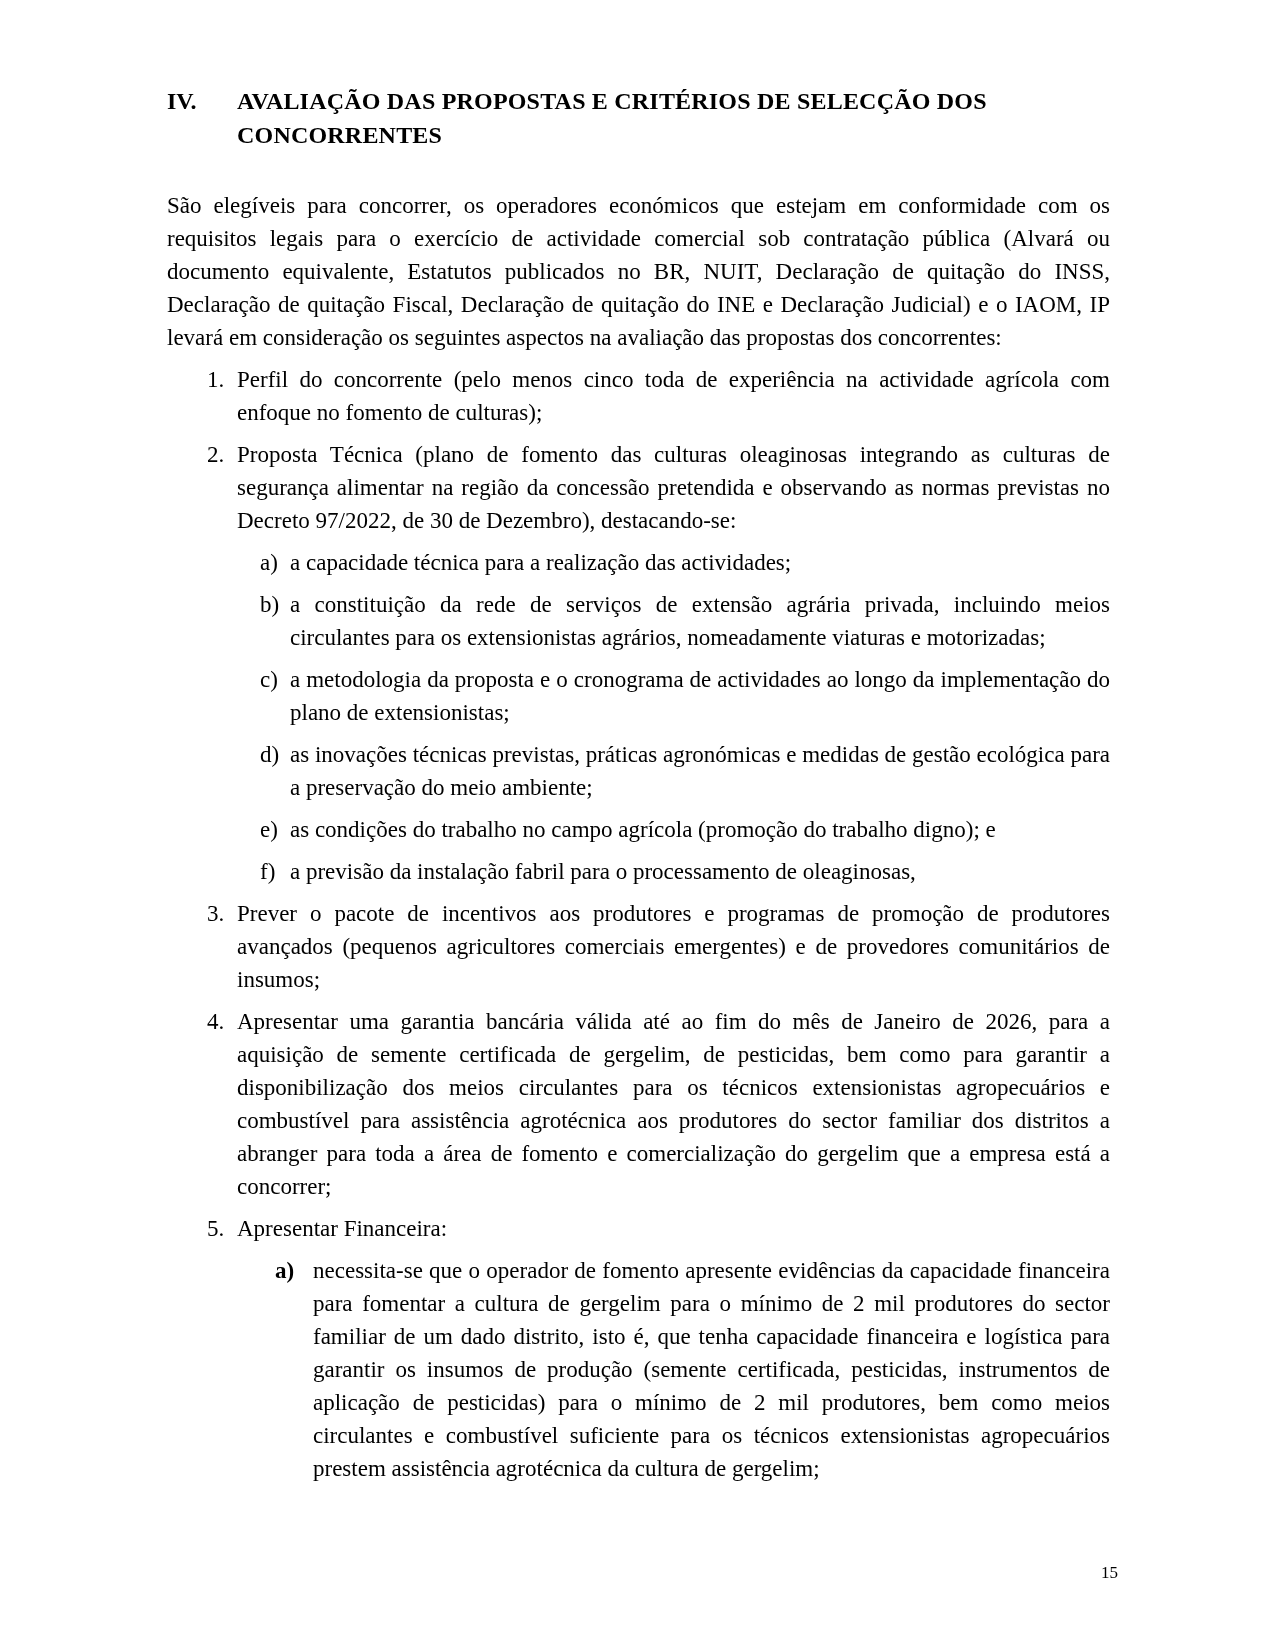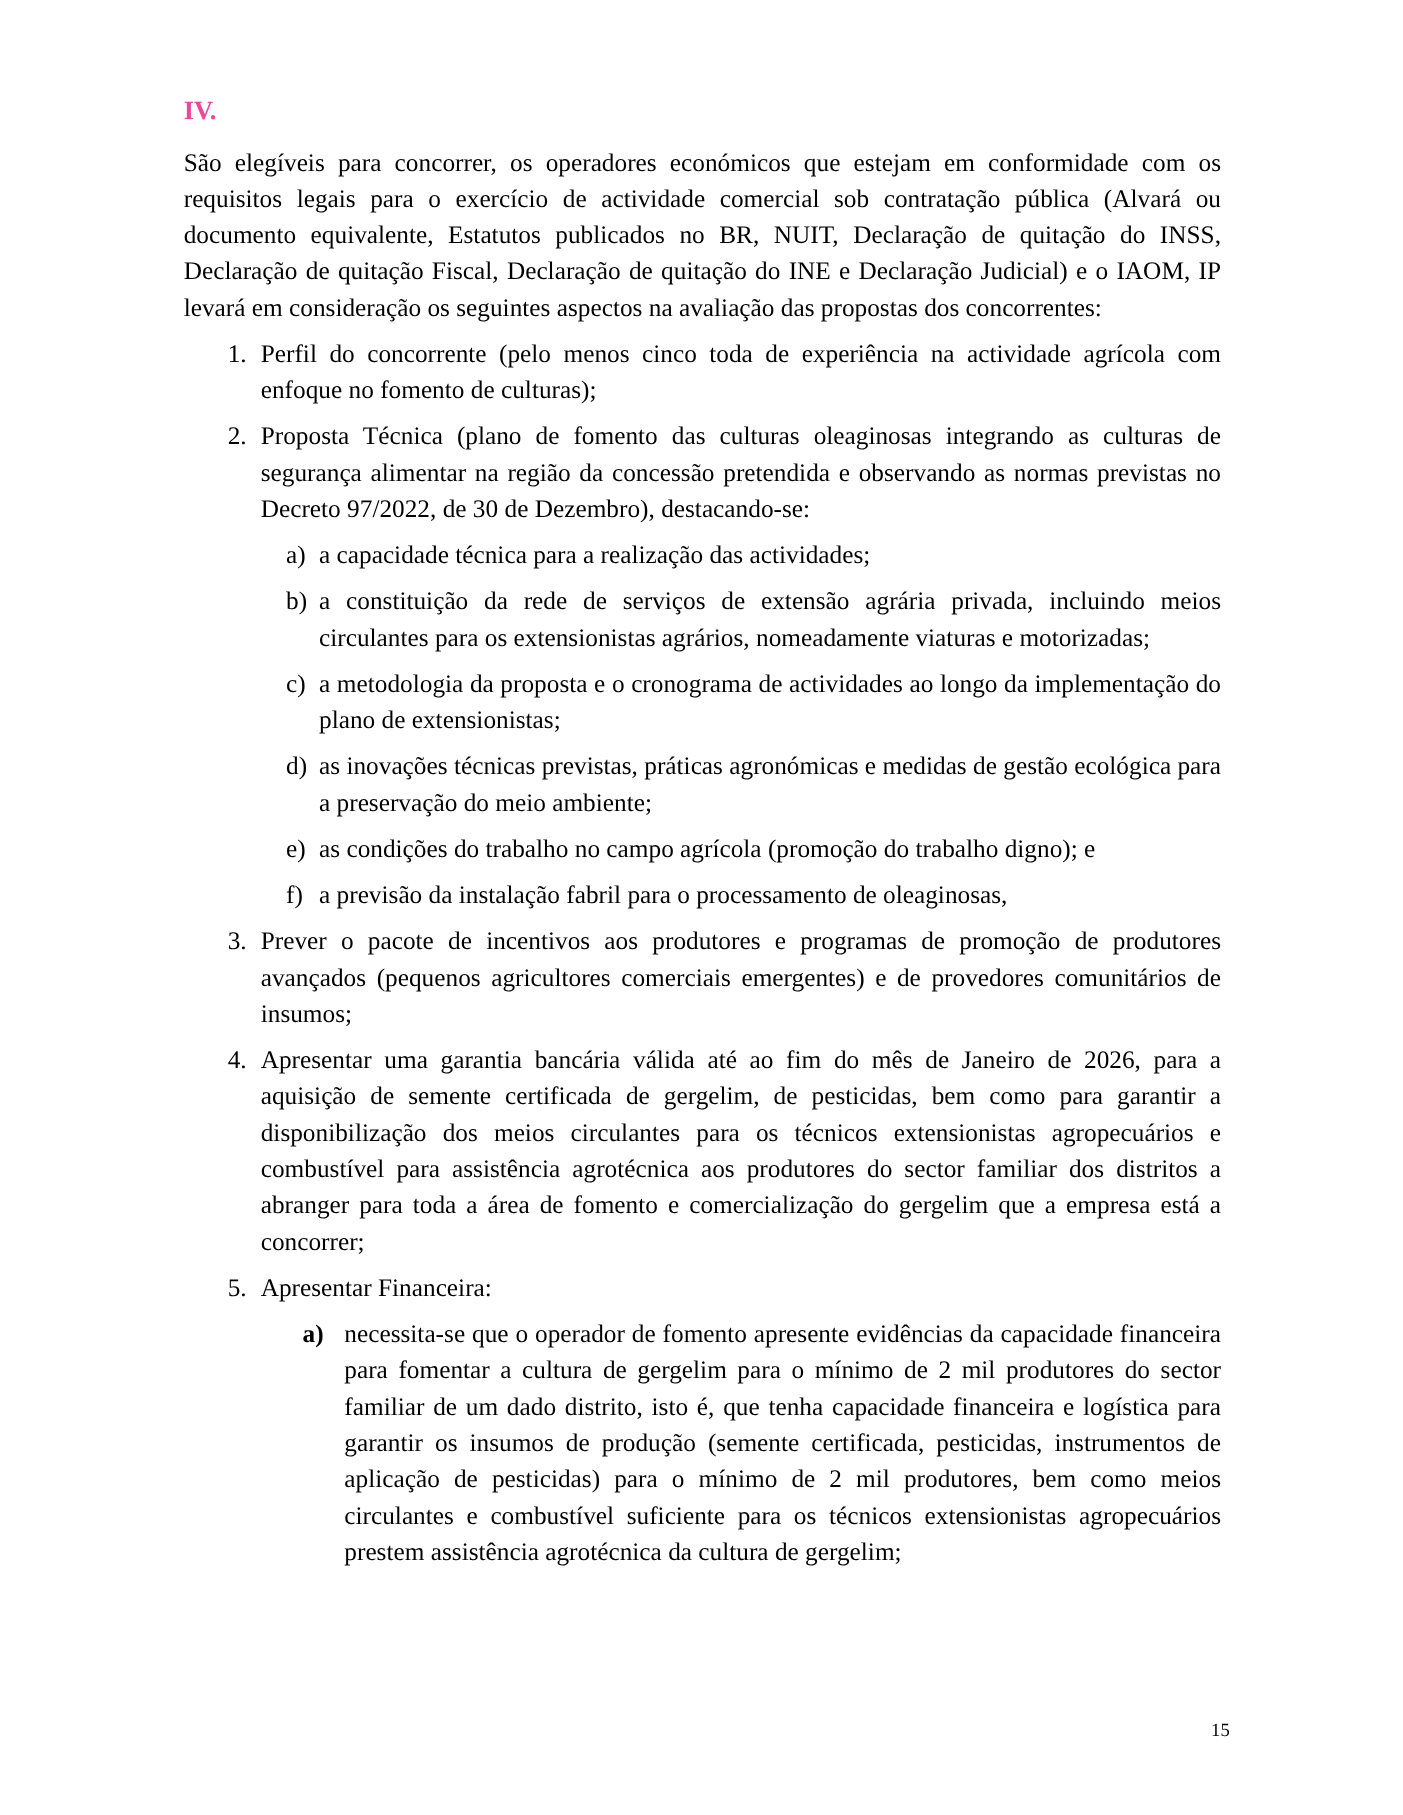--- a/index.html
+++ b/index.html
@@ -24,28 +24,28 @@
     box-sizing: border-box;
   }
   .heading {
     display: flex;
     font-weight: bold;
     font-size: 24px;
     line-height: 34px;
   }
   .heading .numeral {
     flex: 0 0 70px;
-    color: #ec4899;
+    color: #000000;
   }
   .heading .heading-text {
     max-width: 790px;
     letter-spacing: 0.2px;
   }
   .intro {
-    margin-top: 13px;
+    margin-top: 37px;
     text-align: justify;
   }
   .li {
     display: flex;
     margin-top: 9px;
   }
   .li .marker {
     flex: 0 0 auto;
   }
   .li .li-text {
@@ -71,20 +71,21 @@
   }
 </style>
 </head>
 <body>
 
 <div class="page">
   <div class="content">
 
     <div class="heading">
       <span class="numeral">IV.</span>
+      <span class="heading-text">AVALIAÇÃO DAS PROPOSTAS E CRITÉRIOS DE SELECÇÃO DOS CONCORRENTES</span>
     </div>
 
     <div class="intro">São elegíveis para concorrer, os operadores económicos que estejam em conformidade com os requisitos legais para o exercício de actividade comercial sob contratação pública (Alvará ou documento equivalente, Estatutos publicados no BR, NUIT, Declaração de quitação do INSS, Declaração de quitação Fiscal, Declaração de quitação do INE e Declaração Judicial) e o IAOM, IP levará em consideração os seguintes aspectos na avaliação das propostas dos concorrentes:</div>
 
     <div class="li lvl1">
       <span class="marker">1.</span>
       <div class="li-text">Perfil do concorrente (pelo menos cinco toda de experiência na actividade agrícola com enfoque no fomento de culturas);</div>
     </div>
 
     <div class="li lvl1">

